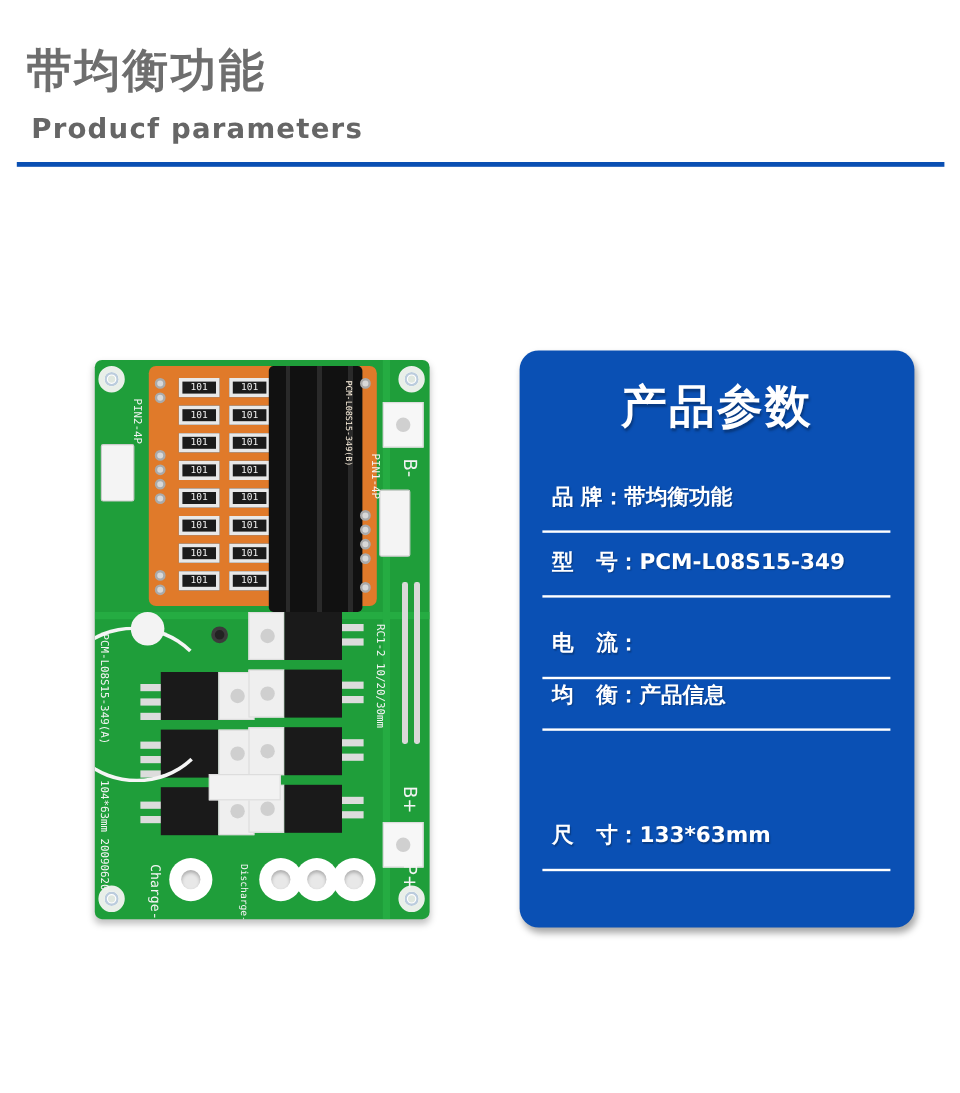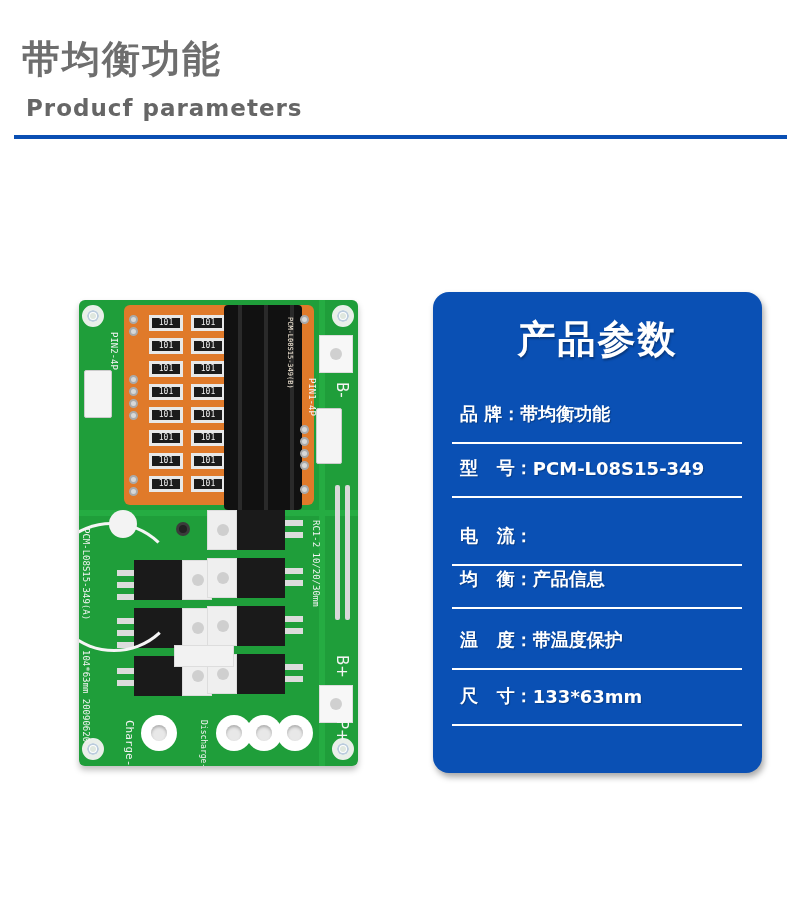--- a/index.html
+++ b/index.html
@@ -219,21 +219,17 @@
     <span class="info-label">型   号：</span>
     <span class="info-value">PCM-L08S15-349</span>
   </div>
   <div class="info-row" style="top:216px;">
     <span class="info-label">电   流：</span>
   </div>
   <div class="info-row" style="top:259px;">
     <span class="info-label">均   衡：</span>
     <span class="info-value">产品信息</span>
   </div>
-  <div class="info-row" style="top:320px;">
-    <span class="info-label">温   度：</span>
-    <span class="info-value">带温度保护</span>
-  </div>
   <div class="info-row" style="top:376px;">
     <span class="info-label">尺   寸：</span>
     <span class="info-value">133*63mm</span>
   </div>
 </div>
 
 </body></html>

